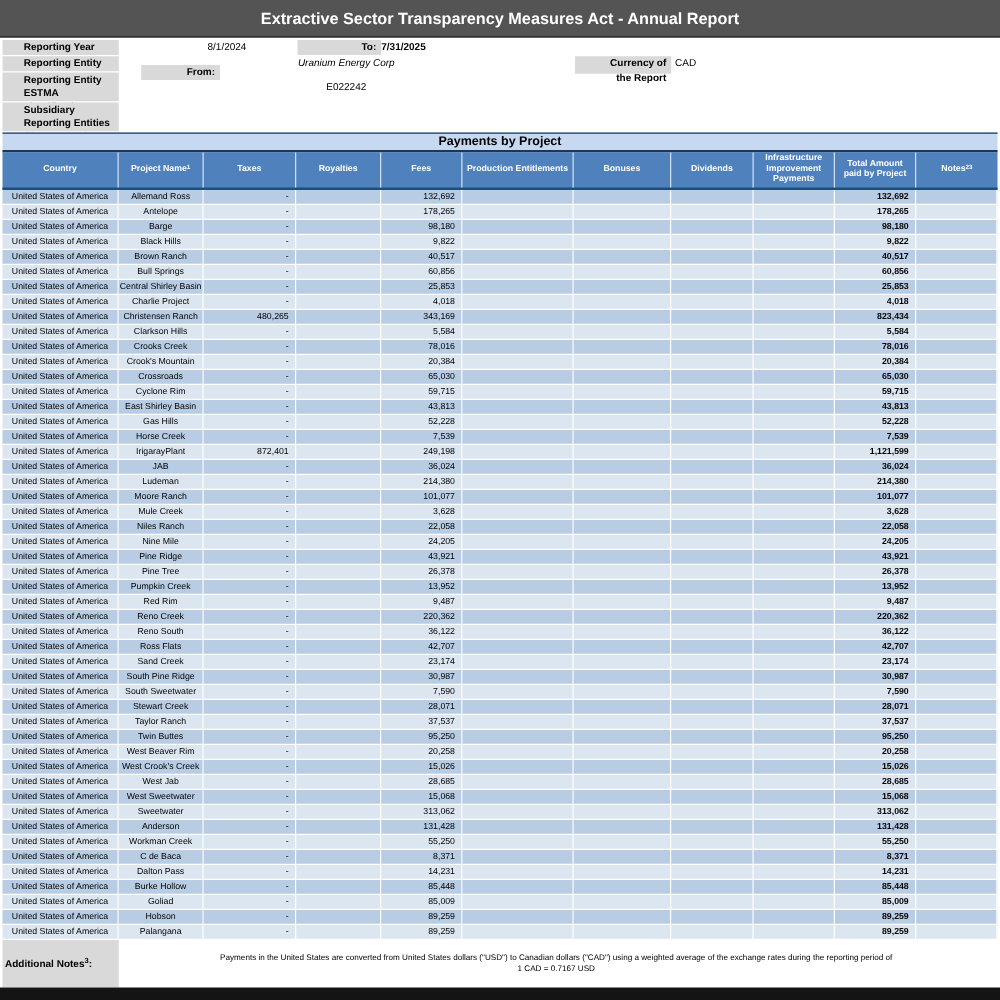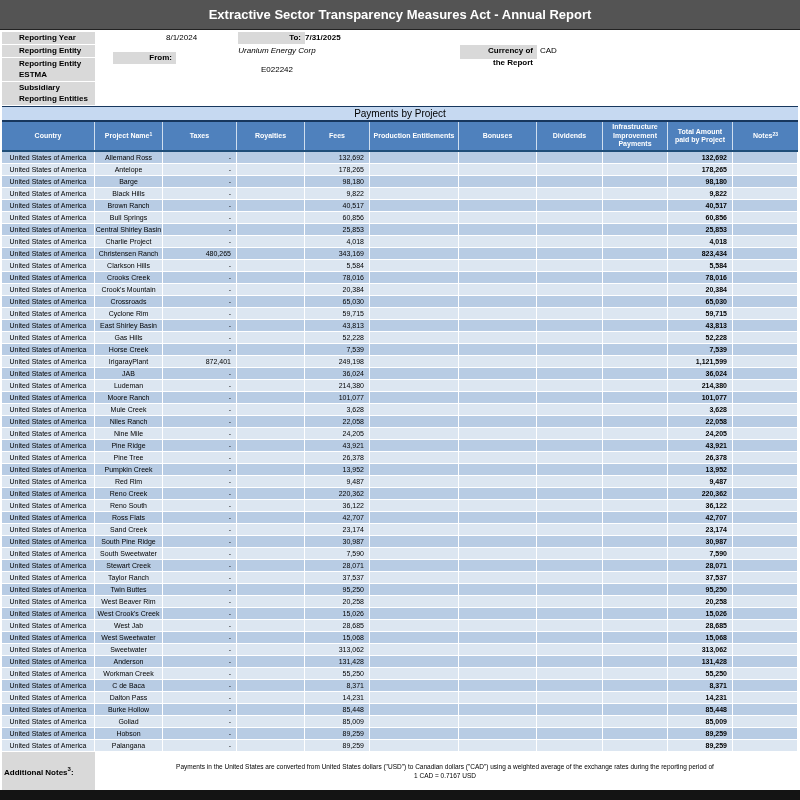--- a/index.html
+++ b/index.html
@@ -25,21 +25,21 @@
 
   .val { position:absolute; font-size:8px; line-height:12px; }
   .from-val { left:166px; top:32px; width:72px; }
   .to-val   { left:305px; top:32px; width:76px; text-align:left;font-weight:bold; }
   .entity-val { left:166px; top:45px; width:222px; text-align:center;font-style:italic; }
   .currency-val { left:540px; top:45px; width:50px; text-align:left; }
   .estma-val { left:166px; top:58px; width:222px; height:23px; display:flex; align-items:center; justify-content:center; }
 
   .band { position:absolute; left:2px; top:106px; width:796px; height:16px; background:#c6d9f1;
     border-top:1px solid #17375e; border-bottom:2px solid #17375e;
-    display:flex; align-items:center; justify-content:center; font-weight:normal; font-size:10px; }
+    display:flex; align-items:center; justify-content:center; font-weight:bold; font-size:10px; }
 
   .header-row { position:absolute; left:2px; top:122px; width:796px; height:30px;
     display:grid; grid-template-columns:93px 68px 74px 68px 65px 89px 78px 66px 65px 65px 65px;
     background:#4f81bd; border-bottom:2px solid #1f4e79; }
   .hcell { color:#fff; font-weight:bold; font-size:7px; line-height:8.5px;
     display:flex; align-items:center; justify-content:center; flex-wrap:wrap; text-align:center;
     border-right:1px solid #cfdeef; padding:1px 3px; }
   .hcell:last-child { border-right:none; }
   .hcell sup { font-size:5px; line-height:5px; margin-top:-3px; }
 

